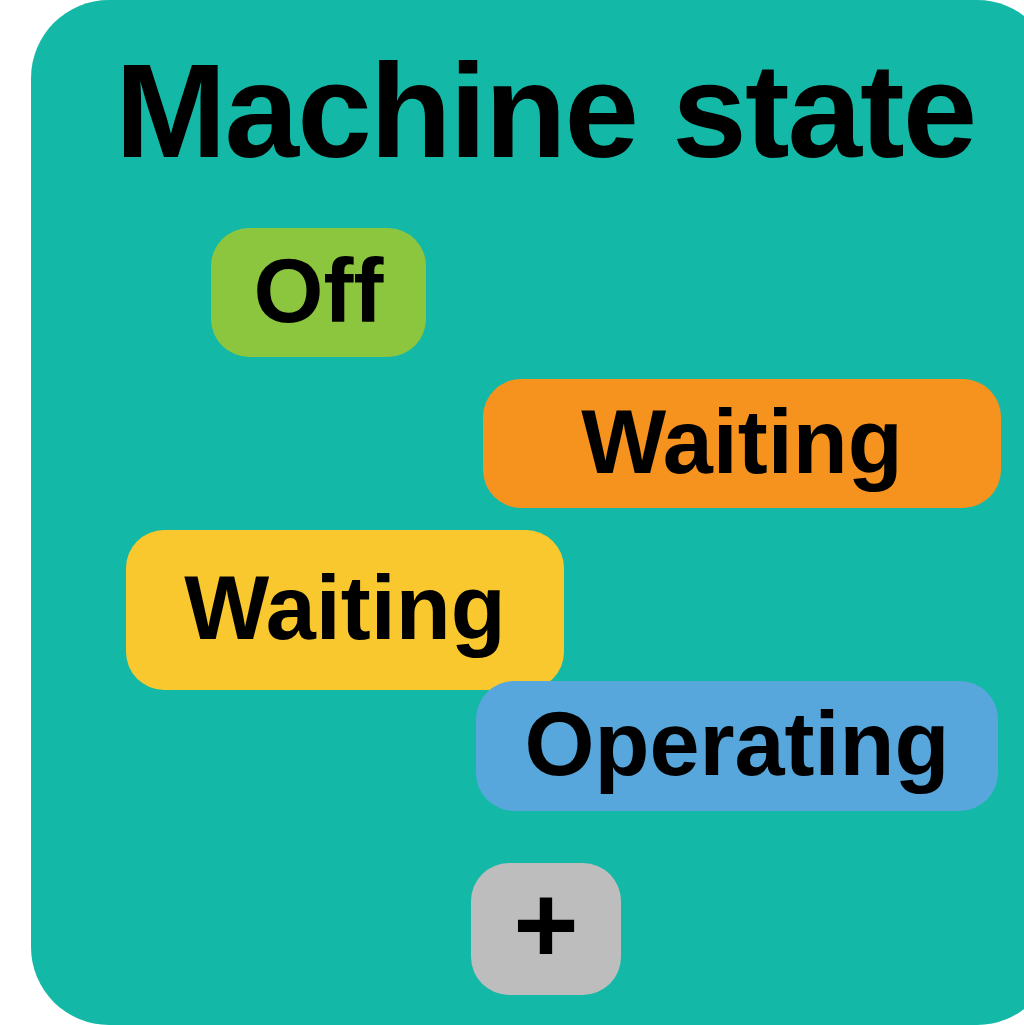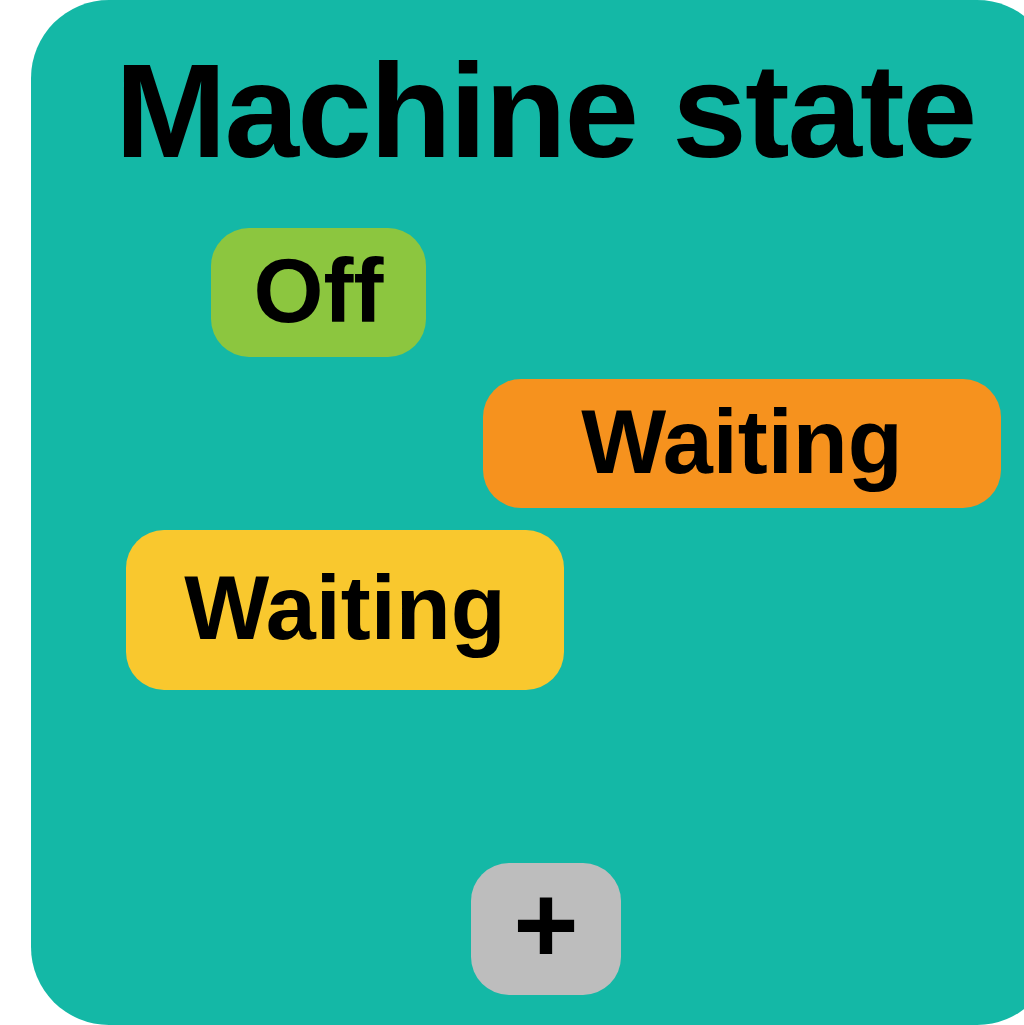--- a/index.html
+++ b/index.html
@@ -67,18 +67,21 @@
   </div>
 
   <div class="badge" id="badge-standby" style="background-color: rgb(246, 146, 30);">
     <span class="label">Waiting</span>
   </div>
 
   <div class="badge" id="badge-waiting" style="background-color: rgb(249, 200, 46);">
     <span class="label">Waiting</span>
   </div>
 
+  <div class="badge" id="badge-operating" style="background-color: rgb(87, 167, 220);">
+    <span class="label">Operating</span>
+  </div>
 
   <div class="badge" id="badge-add" style="background-color: rgb(189, 189, 189);">
     <span class="label">+</span>
   </div>
 
 </div>
 
 </body></html>

